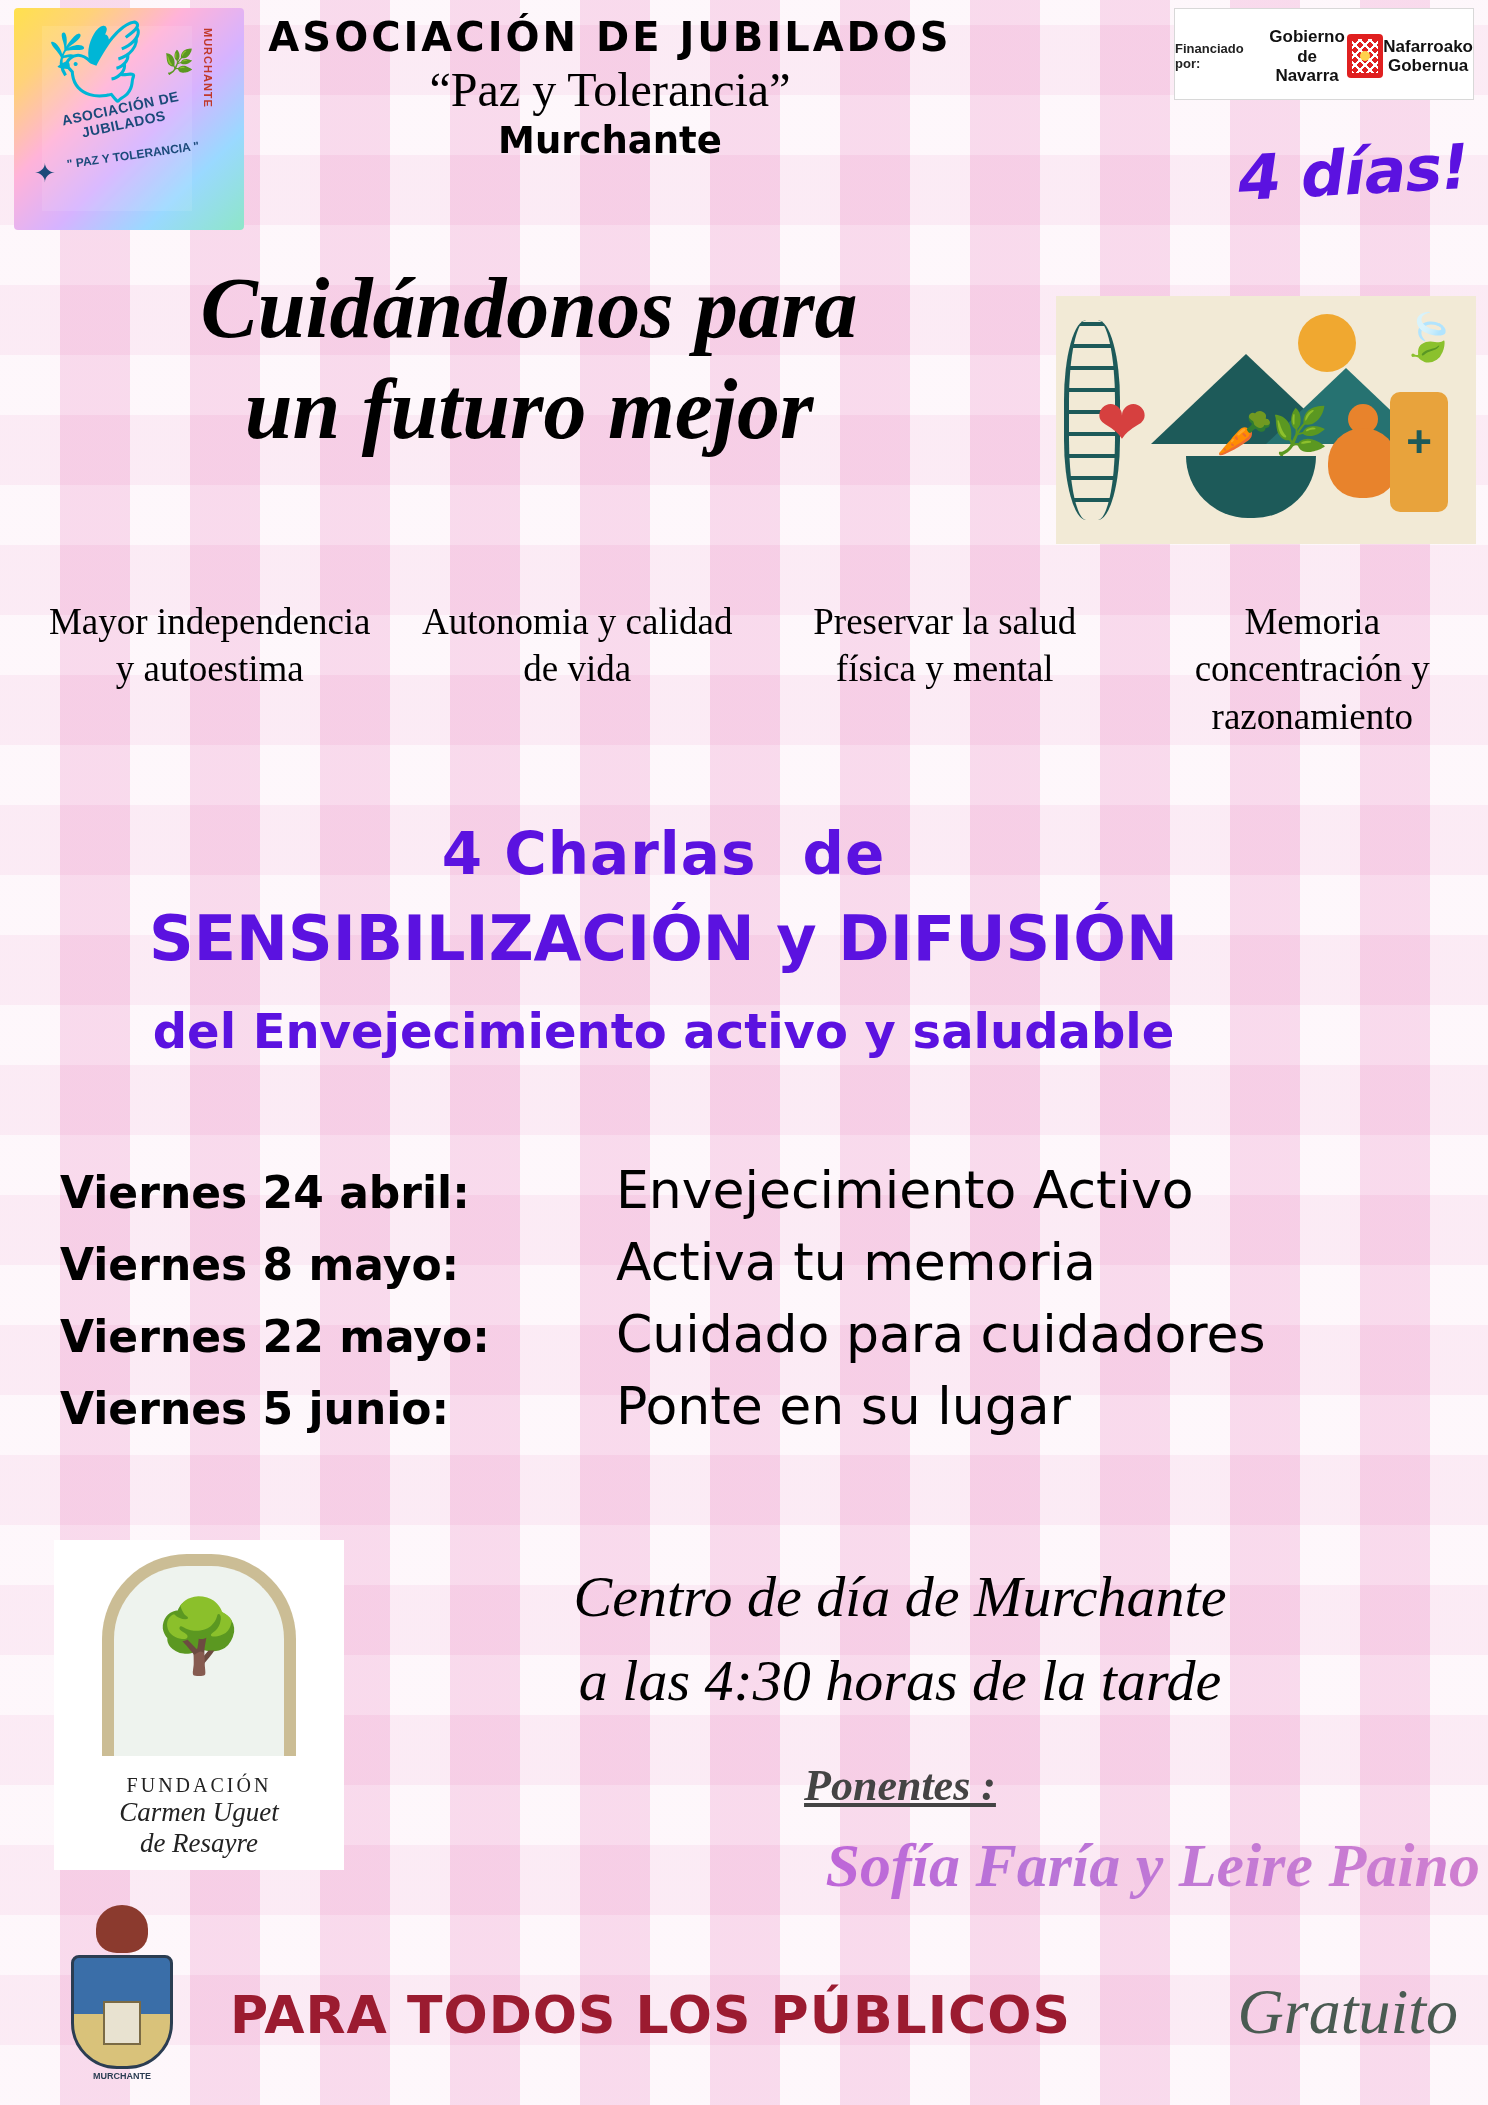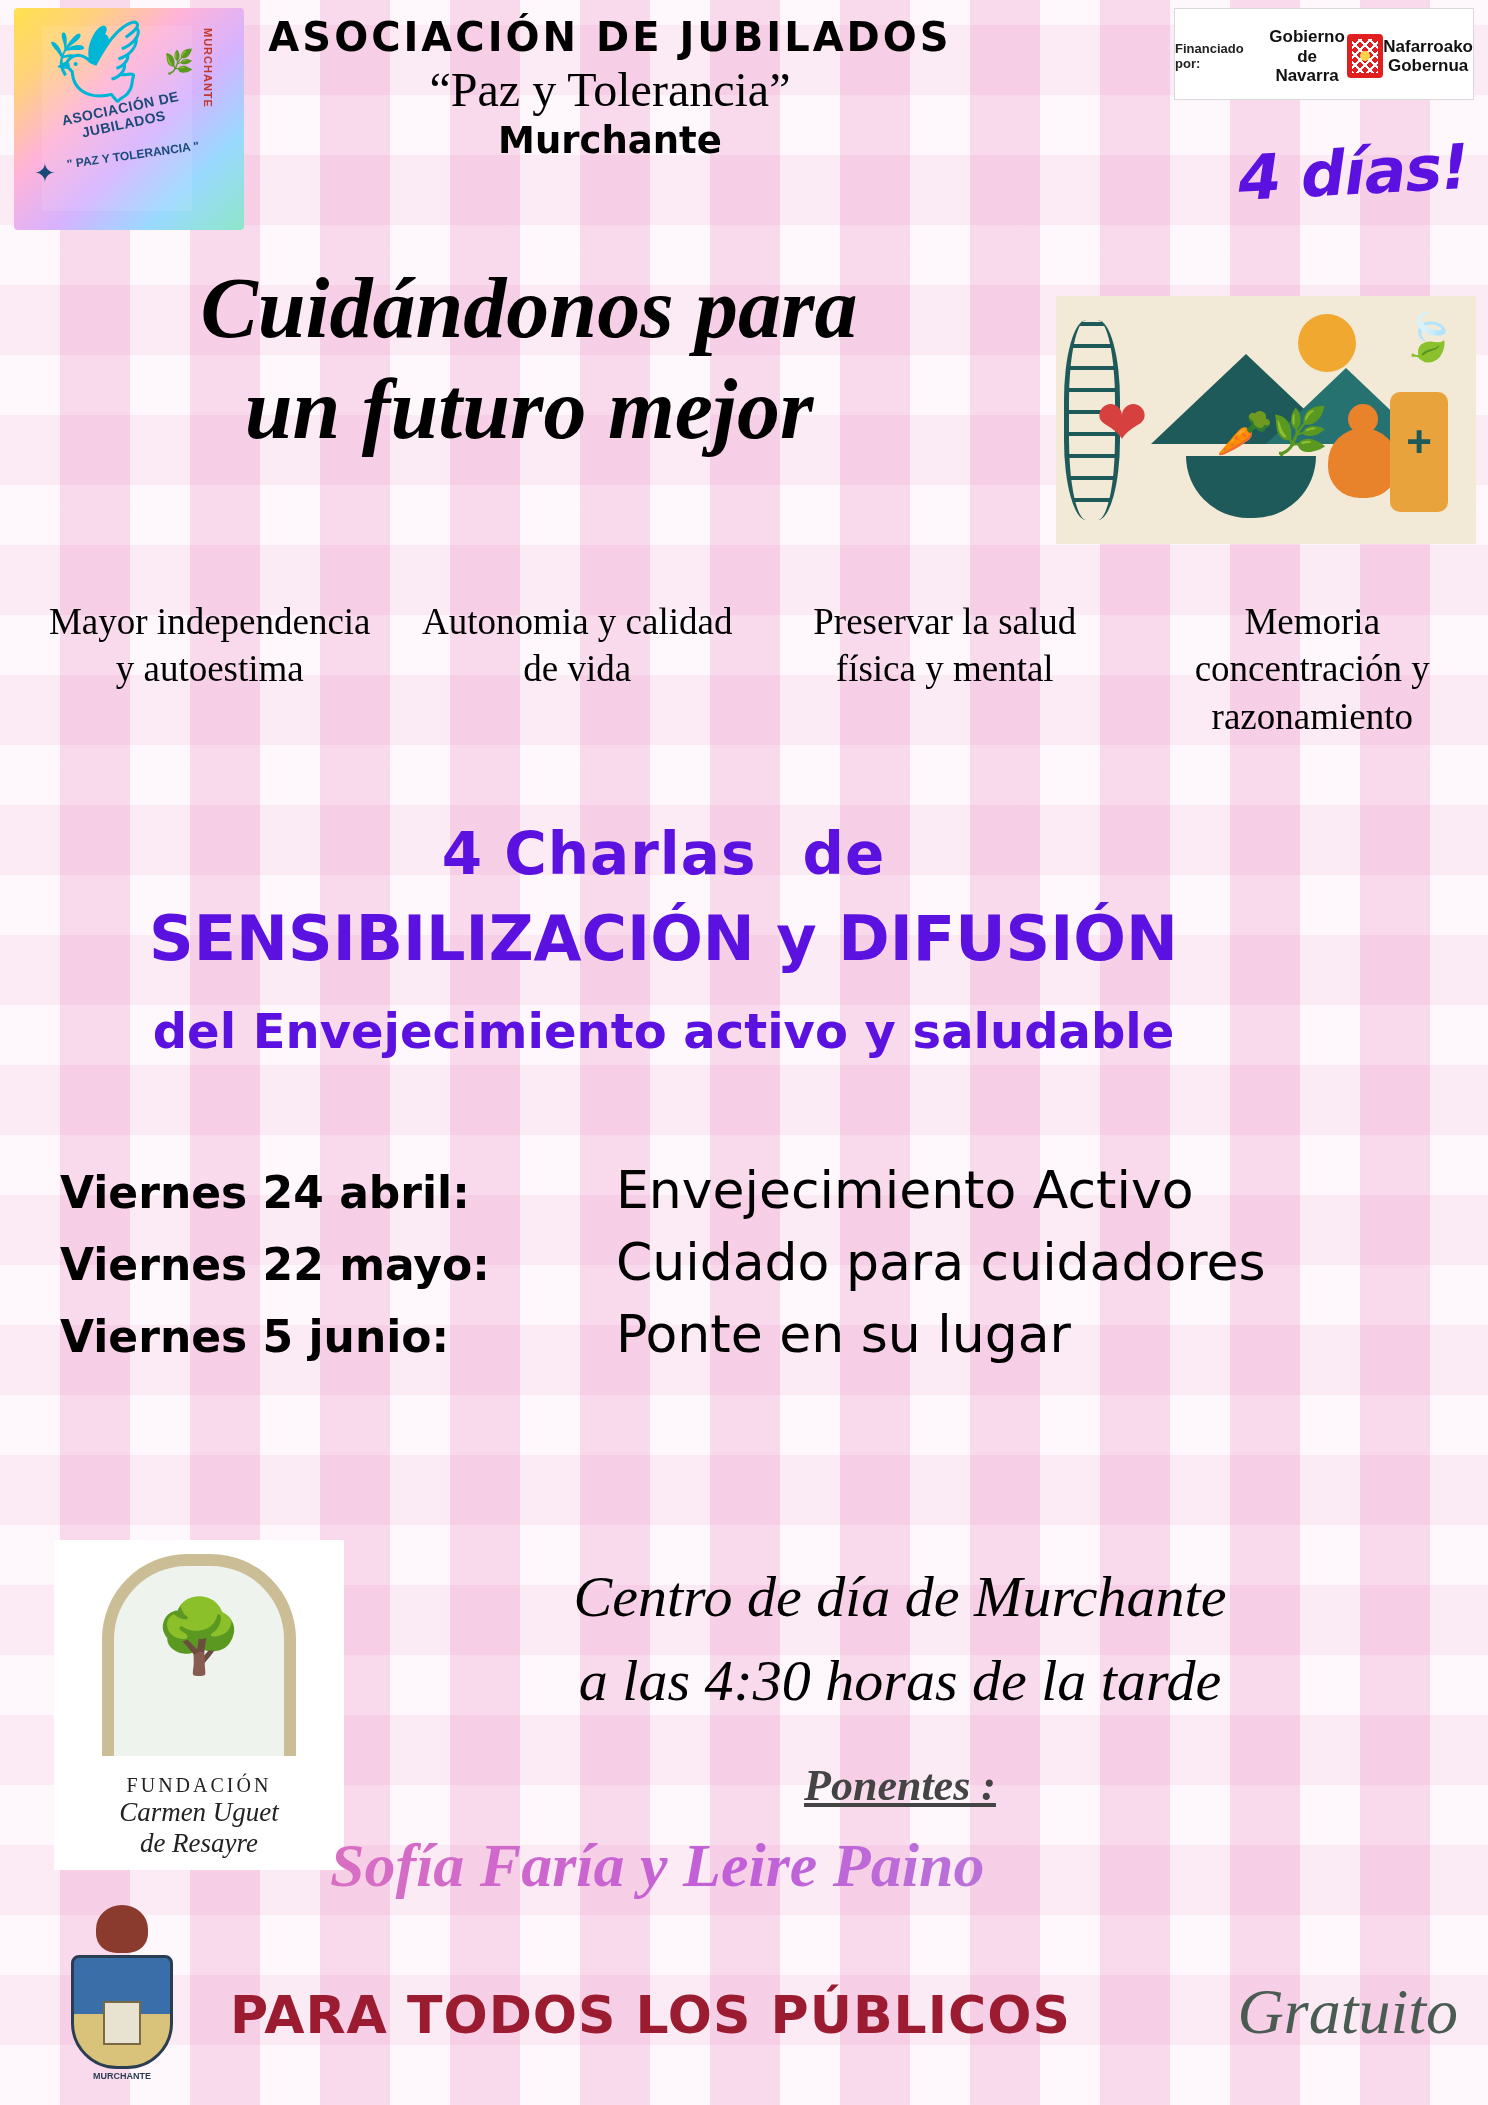--- a/index.html
+++ b/index.html
@@ -423,21 +423,21 @@
     font-style: italic;
     font-size: 44px;
     color: #444;
     text-decoration: underline;
   }
 
   .speakers {
     position: absolute;
     left: 330px; top: 1830px;
     width: 1150px;
-    text-align: left;
+    text-align: right;
     font-family: "Liberation Serif", serif;
     font-style: italic;
     font-weight: bold;
     font-size: 62px;
     background: linear-gradient(90deg,#d96fc2 0%, #c15fd8 35%, #b874d8 60%, #cf7fd0 100%);
     -webkit-background-clip: text;
     background-clip: text;
     color: transparent;
   }
 
@@ -532,20 +532,24 @@
     <div class="c2">SENSIBILIZACIÓN y DIFUSIÓN</div>
     <div class="c3">del Envejecimiento activo y saludable</div>
   </div>
 
   <div class="dates">
     <div class="date-row">
       <div class="date-day">Viernes  24 abril:</div>
       <div class="date-topic">Envejecimiento Activo</div>
     </div>
     <div class="date-row">
+      <div class="date-day">Viernes 8 mayo:</div>
+      <div class="date-topic">Activa tu memoria</div>
+    </div>
+    <div class="date-row">
       <div class="date-day">Viernes 22 mayo:</div>
       <div class="date-topic">Cuidado para cuidadores</div>
     </div>
     <div class="date-row">
       <div class="date-day">Viernes 5 junio:</div>
       <div class="date-topic">Ponte en su lugar</div>
     </div>
   </div>
 
   <div class="fund-logo">

